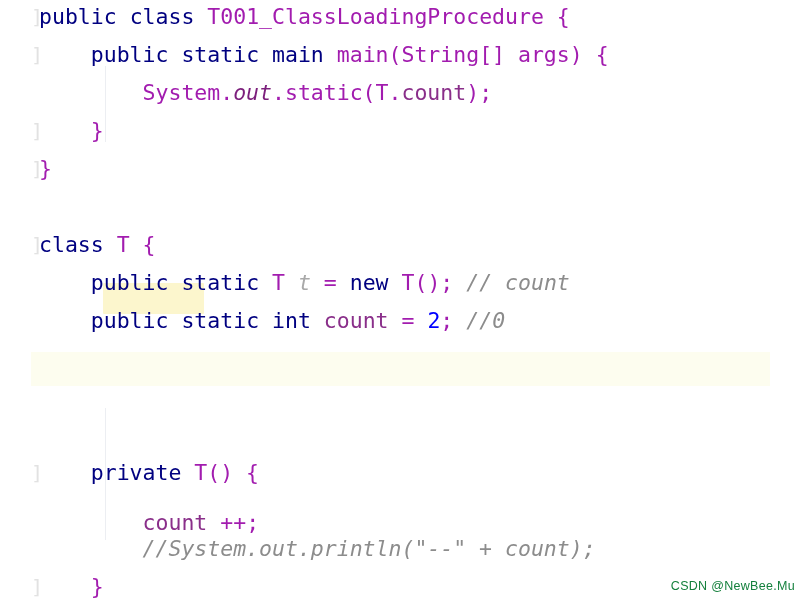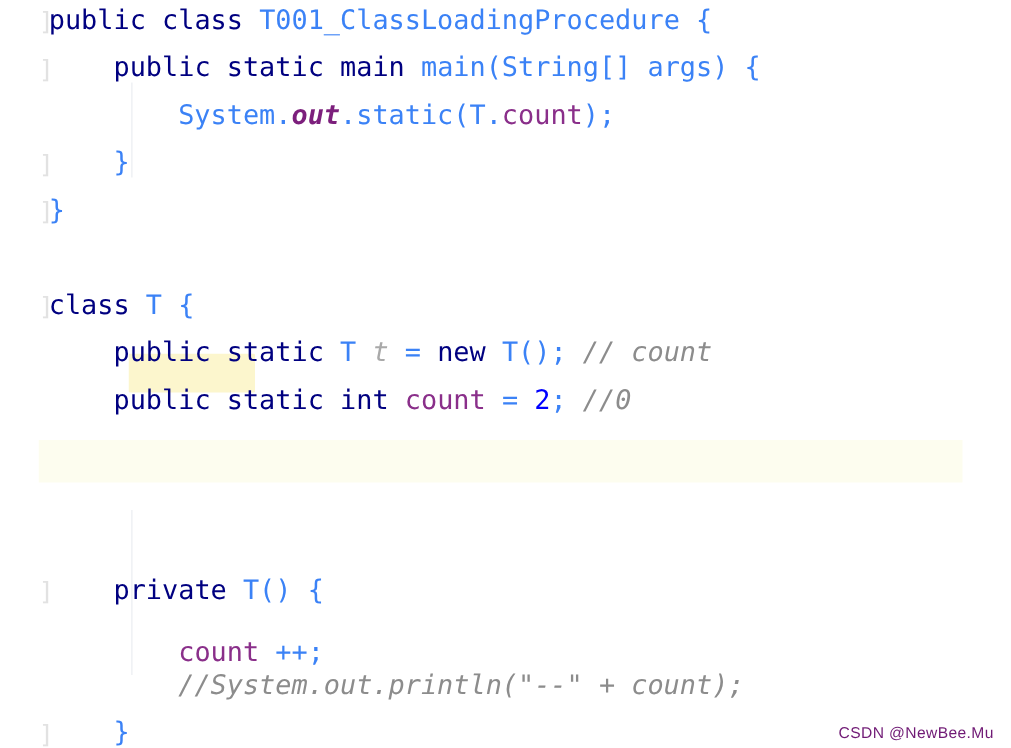--- a/index.html
+++ b/index.html
@@ -59,23 +59,23 @@
     left: 39px;
     top: 0;
     height: 38px;
     line-height: 38px;
     white-space: pre;
     color: #1a1a1a;
   }
 
   
   .kw        { color: #000080; font-weight: normal; }
-  .plain     { color: #3b82f6; }
+  .plain     { color: #a21caf; }
   .field     { color: #8a2f8a; }
-  .fieldb    { color: #7c1f7c; font-style: italic; font-weight: bold; }
+  .fieldb    { color: #7c1f7c; font-style: italic; font-weight: normal; }
   .unused    { color: #a9a9a9; font-style: italic; }
   .num       { color: #0000ff; }
   .cmt       { color: #8c8c8c; font-style: italic; }
 
   
   .hl-word {
     position: absolute;
     background: #fcf6cd;
     border-radius: 1px;
     z-index: 0;
@@ -91,21 +91,21 @@
 
   .code, .fold { position: absolute; z-index: 1; }
 
   
   #watermark {
     position: absolute;
     right: 14px;
     bottom: 5px;
     font-family: "Liberation Sans", sans-serif;
     font-size: 12.5px;
-    color: #701a75;
+    color: #15803d;
     letter-spacing: 0.3px;
     white-space: nowrap;
   }
 </style>
 </head>
 <body>
 
 <div id="editor">
 
   <div id="highlight-layer">

